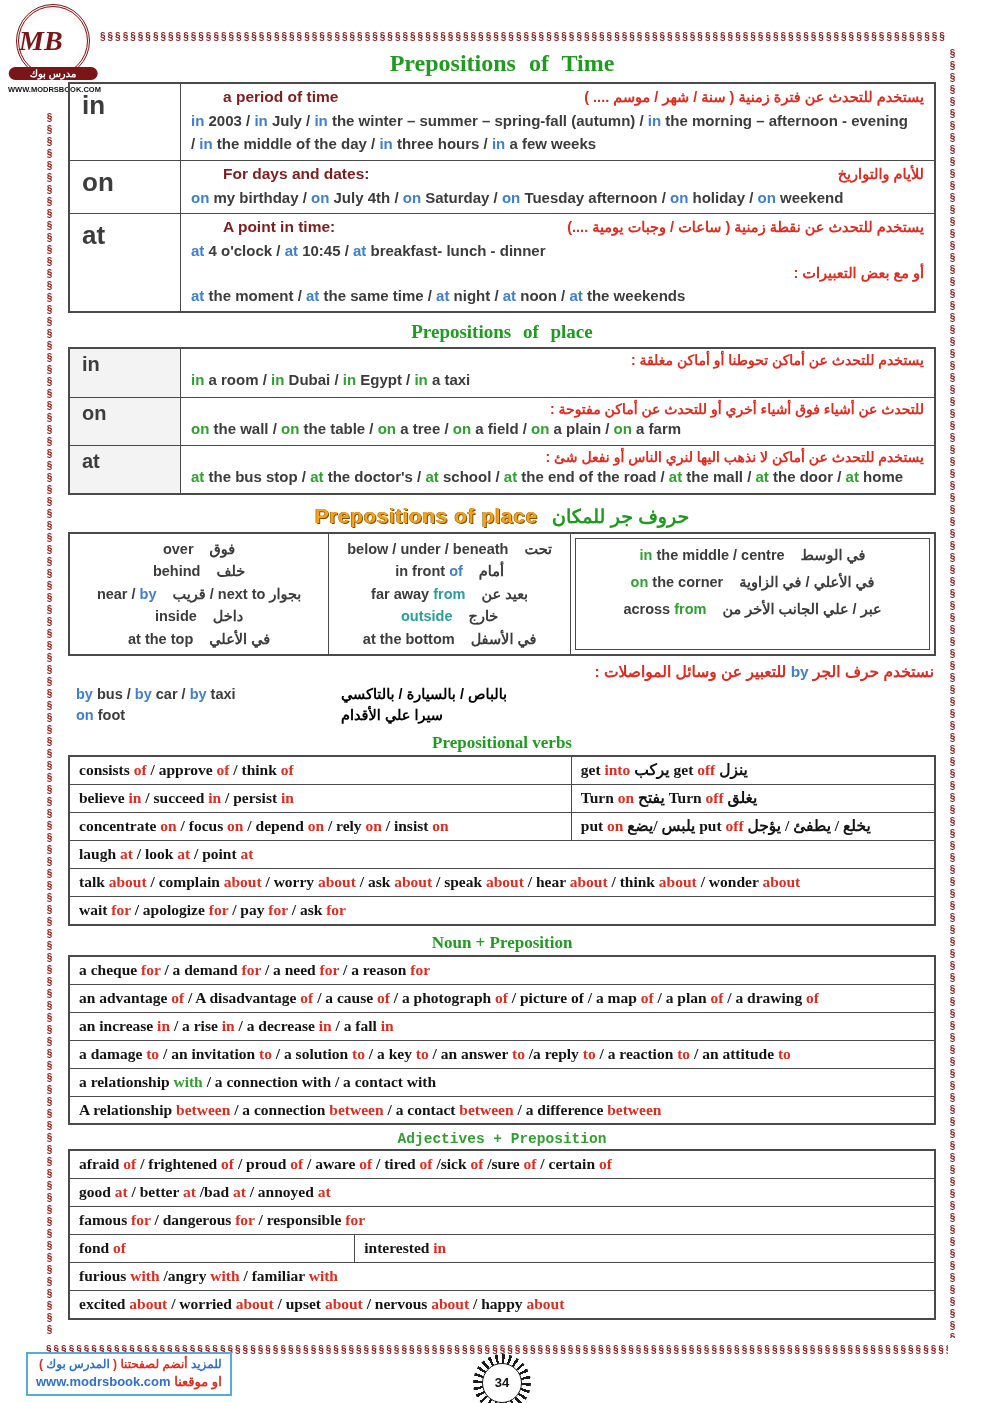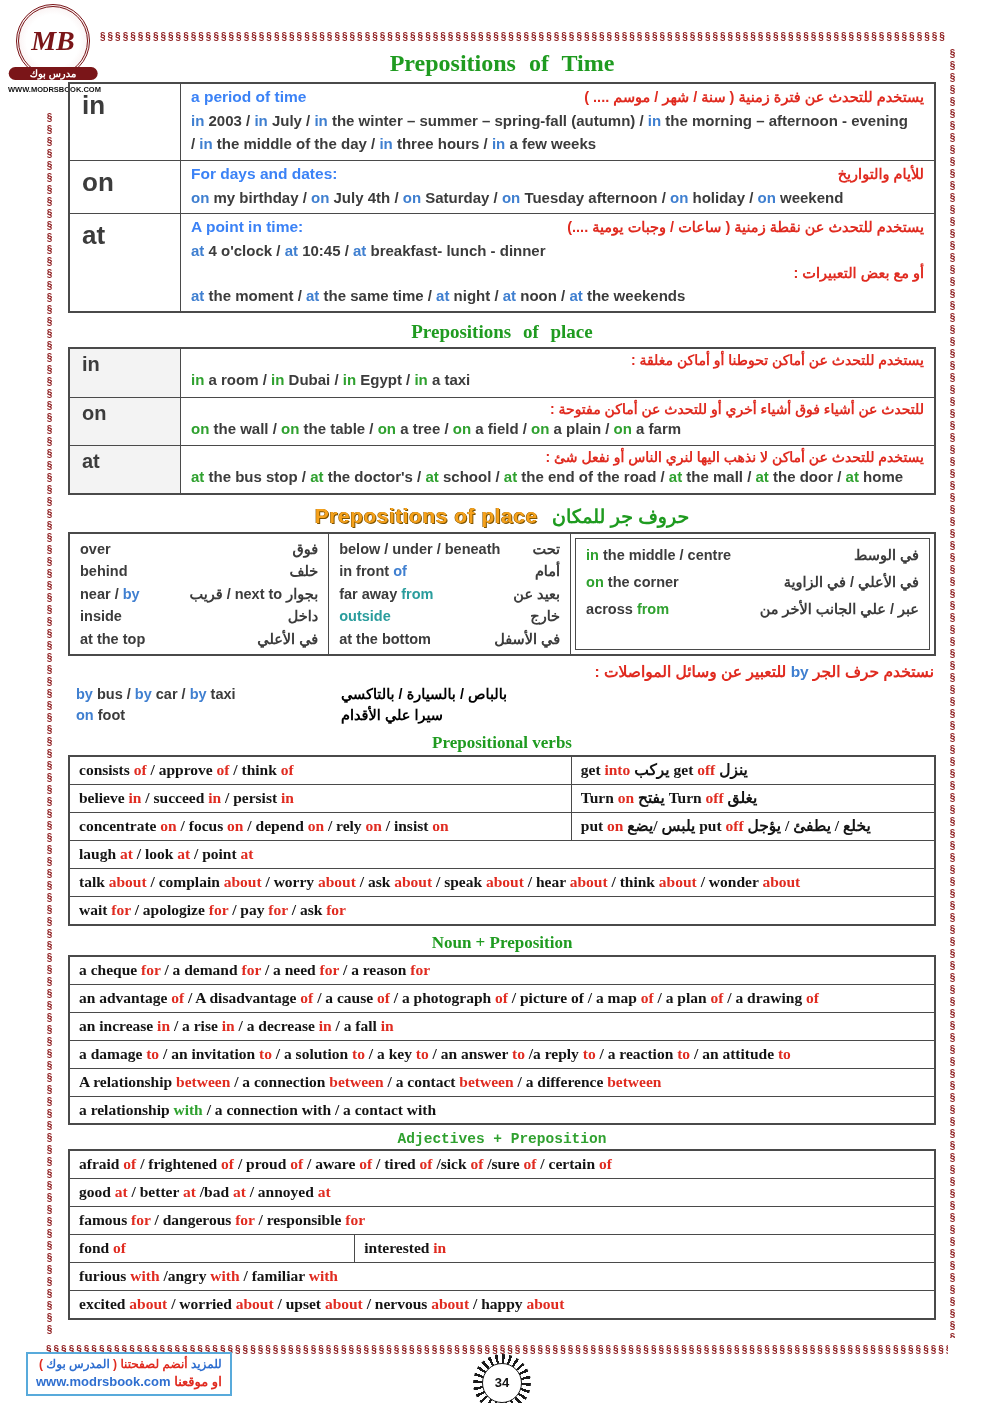--- a/index.html
+++ b/index.html
@@ -13,21 +13,21 @@
     letter-spacing:2px;white-space:nowrap;overflow:hidden;
   }
   .orn-top{top:31px;left:100px;width:846px;height:14px;}
   .orn-bottom{top:1344px;left:46px;width:902px;height:14px;}
   .orn-left{left:41px;top:112px;width:14px;height:1225px;writing-mode:vertical-rl;text-orientation:upright;letter-spacing:1px;}
   .orn-right{right:34px;top:48px;width:14px;height:1290px;writing-mode:vertical-rl;text-orientation:upright;letter-spacing:1px;}
   
   .logo{position:absolute;top:4px;left:8px;width:90px;text-align:center;}
   .logo-circle{
     width:68px;height:68px;margin:0 auto;border:3px double #7a1518;border-radius:50%;
-    display:flex;align-items:center;justify-content:center;position:relative;
+    display:flex;align-items:center;justify-content:flex-start;position:relative;
     background:radial-gradient(circle,#ffffff 55%,#f2e0e0);
   }
   .logo-mb{font-family:"Liberation Serif",serif;font-style:italic;font-weight:bold;font-size:28px;color:#7a1518;}
   .logo-banner{
     position:absolute;bottom:-5px;left:50%;transform:translateX(-50%);
     background:#7a1518;color:#fff;font-size:10px;font-weight:bold;
     padding:1px 21px;border-radius:8px;white-space:nowrap;
   }
   .logo-url{font-size:7.5px;font-weight:bold;color:#111;margin-top:7px;}
   
@@ -37,42 +37,42 @@
     text-align:center;font-size:24px;word-spacing:7px;margin:0 0 5px 0;
   }
   .t-place{font-size:19px;margin:8px 0 4px 0;}
   
   .tbl{width:100%;border-collapse:collapse;border:2px solid #4a4a4a;}
   .tbl td{border:1.5px solid #4a4a4a;vertical-align:top;}
   .sans td{font-weight:bold;color:#3c3c3c;}
   .cell{padding:4px 10px;}
   .prep{width:86px;font-size:26px;color:#141414;font-weight:bold;padding:6px 12px;}
   .hd{display:flex;justify-content:space-between;align-items:baseline;margin-bottom:3px;gap:10px;}
-  .hd-en{color:#3b82f6;font-size:15.5px;font-weight:bold;white-space:nowrap;}
+  .hd-en{color:#7f1d1d;font-size:15.5px;font-weight:bold;white-space:nowrap;margin-left:32px;}
   .hd-ar{color:#e02b20;font-size:14.5px;font-weight:bold;}
   .ex{font-size:15px;line-height:1.55;font-weight:bold;}
   .mid-ar{text-align:left;direction:rtl;color:#e02b20;font-size:14.5px;font-weight:bold;margin:3px 0;}
   .mid-ar{text-align:right;}
   .prep2{width:86px;font-size:20px;font-weight:bold;color:#141414;background:#f3f3f3;padding:4px 12px;}
   .hd-ar-row{text-align:right;color:#e02b20;font-weight:bold;font-size:14px;}
   .tbl-place .cell{padding:3px 10px 5px 10px;}
   
   .pw-head{text-align:center;margin:9px 0 4px 0;}
   .pw-head-en{
     font-size:21px;font-weight:bold;color:#f5a11c;
     text-shadow:1px 1px 0 #7c5200, -0.5px -0.5px 0 #7c5200;letter-spacing:0.5px;margin-right:10px;
   }
   .pw-head-ar{font-size:19px;font-weight:bold;color:#1f9b20;}
   .pw{display:flex;border:2px solid #4a4a4a;align-items:stretch;}
   .pw-col{padding:4px 10px;box-sizing:border-box;}
   .pw-col1{width:30%;border-right:1.5px solid #4a4a4a;}
   .pw-col2{width:28%;border-right:1.5px solid #4a4a4a;}
   .pw-col3wrap{flex:1;padding:4px;box-sizing:border-box;}
   .pw-col3{border:1.5px solid #4a4a4a;padding:3px 10px;height:100%;box-sizing:border-box;}
-  .pw-row{display:flex;justify-content:space-between;font-size:14.5px;font-weight:bold;line-height:1.55;gap:16px;}
+  .pw-row{display:flex;justify-content:center;font-size:14.5px;font-weight:bold;line-height:1.55;gap:16px;}
   .pw-row3{line-height:1.85;}
   
   .tr-note{direction:rtl;text-align:right;font-size:15.5px;font-weight:bold;margin:7px 2px 3px 0;}
   .tr-line{display:flex;font-size:14.5px;font-weight:bold;line-height:1.45;}
   .tr-en{width:265px;padding-left:8px;}
   
   .serif td{
     font-family:"Liberation Serif",serif;font-size:15.5px;font-weight:bold;
     color:#141414;padding:3px 9px;line-height:1.35;
   }
@@ -315,24 +315,24 @@
       <tr>
           <td><span class="c-k">an advantage </span><span class="c-r">of</span><span class="c-k">  / A  disadvantage </span><span class="c-r">of</span><span class="c-k"> / a cause </span><span class="c-r">of</span><span class="c-k"> / a photograph  </span><span class="c-r">of</span><span class="c-k"> / picture of / a map </span><span class="c-r">of</span><span class="c-k">  / a plan </span><span class="c-r">of</span><span class="c-k"> / a drawing </span><span class="c-r">of</span></td>
         </tr>
       <tr>
           <td><span class="c-k">an increase </span><span class="c-r">in</span><span class="c-k"> / a rise  </span><span class="c-r">in</span><span class="c-k">  / a decrease </span><span class="c-r">in</span><span class="c-k"> / a fall  </span><span class="c-r">in</span></td>
         </tr>
       <tr>
           <td><span class="c-k">a damage </span><span class="c-r">to</span><span class="c-k"> / an invitation </span><span class="c-r">to</span><span class="c-k"> / a solution </span><span class="c-r">to</span><span class="c-k"> / a key </span><span class="c-r">to</span><span class="c-k"> / an answer </span><span class="c-r">to</span><span class="c-k"> /a reply </span><span class="c-r">to</span><span class="c-k"> / a reaction </span><span class="c-r">to</span><span class="c-k"> / an attitude </span><span class="c-r">to</span></td>
         </tr>
       <tr>
+          <td><span class="c-k">a relationship </span><span class="c-g">with</span><span class="c-k">  / a connection with / a contact with</span></td>
+        </tr>
+      <tr>
           <td><span class="c-k">A relationship </span><span class="c-r">between</span><span class="c-k">  / a connection </span><span class="c-r">between</span><span class="c-k">  / a contact </span><span class="c-r">between</span><span class="c-k">  / a difference </span><span class="c-r">between</span></td>
-        </tr>
-      <tr>
-          <td><span class="c-k">a relationship </span><span class="c-g">with</span><span class="c-k">  / a connection with / a contact with</span></td>
         </tr>
     </tbody>
   </table>
 
   <div class="t-adj">Adjectives + Preposition</div>
 
   <table class="tbl serif">
     <tbody>
       <tr>
           <td colspan="2"><span class="c-k">afraid </span><span class="c-r">of</span><span class="c-k"> / frightened </span><span class="c-r">of</span><span class="c-k">  / proud </span><span class="c-r">of</span><span class="c-k"> / aware </span><span class="c-r">of</span><span class="c-k"> / tired </span><span class="c-r">of</span><span class="c-k"> /sick </span><span class="c-r">of</span><span class="c-k">  /sure </span><span class="c-r">of</span><span class="c-k">  / certain </span><span class="c-r">of</span></td>

